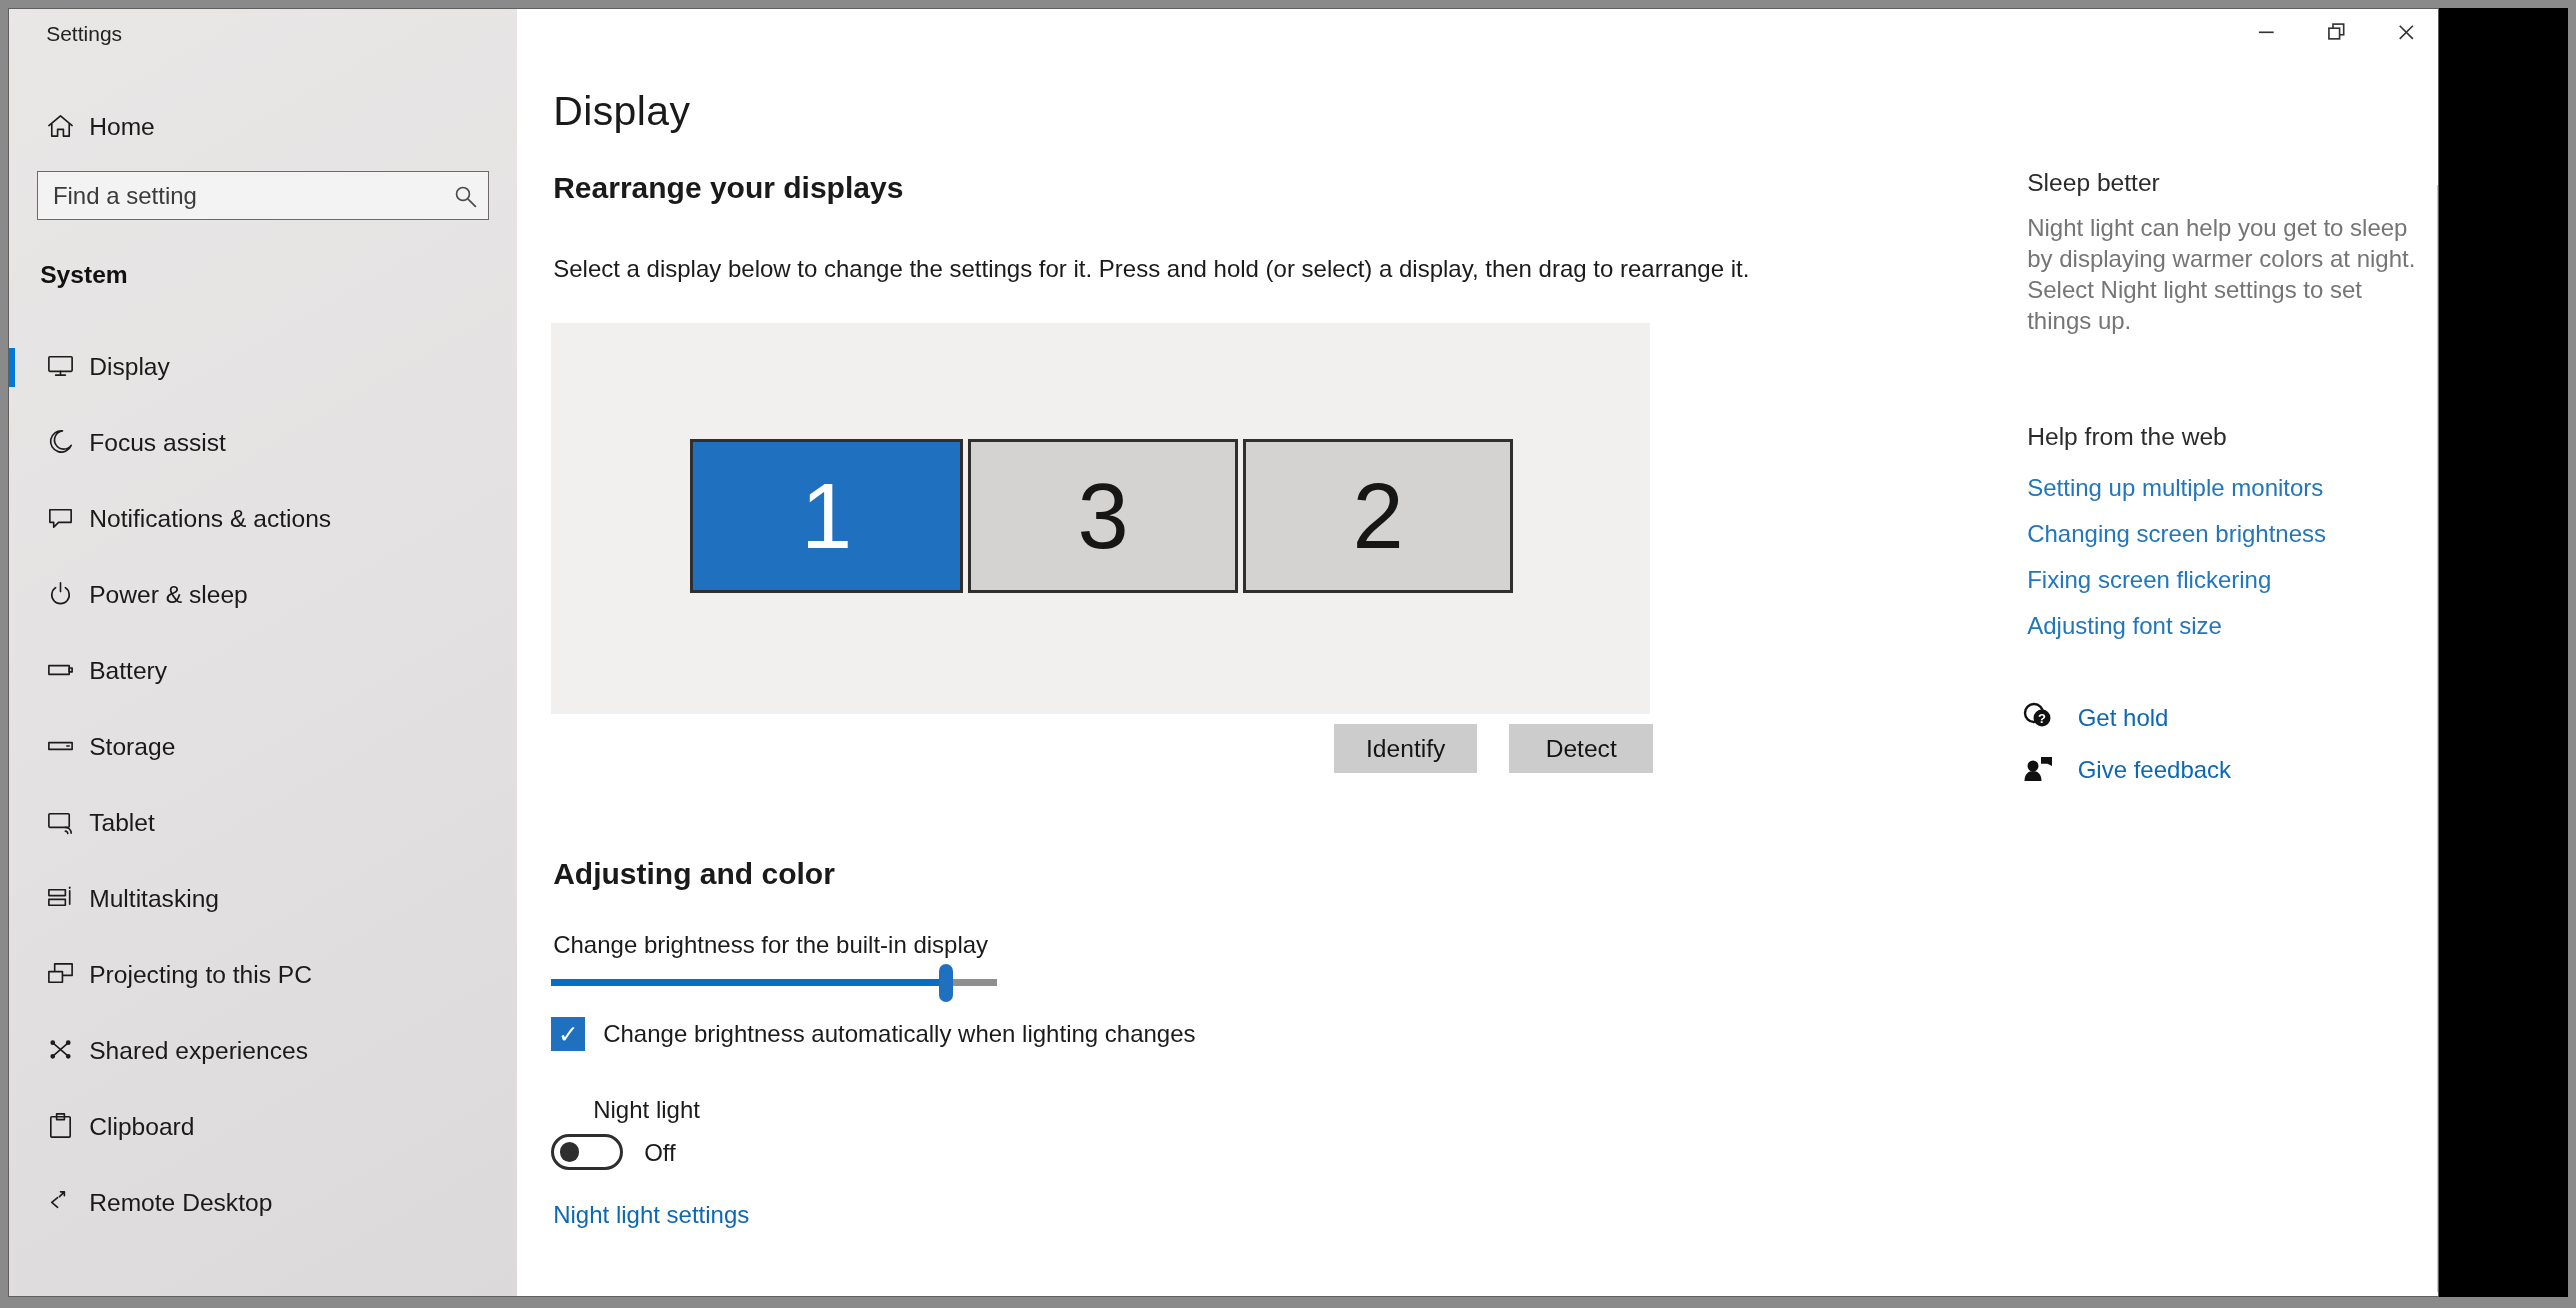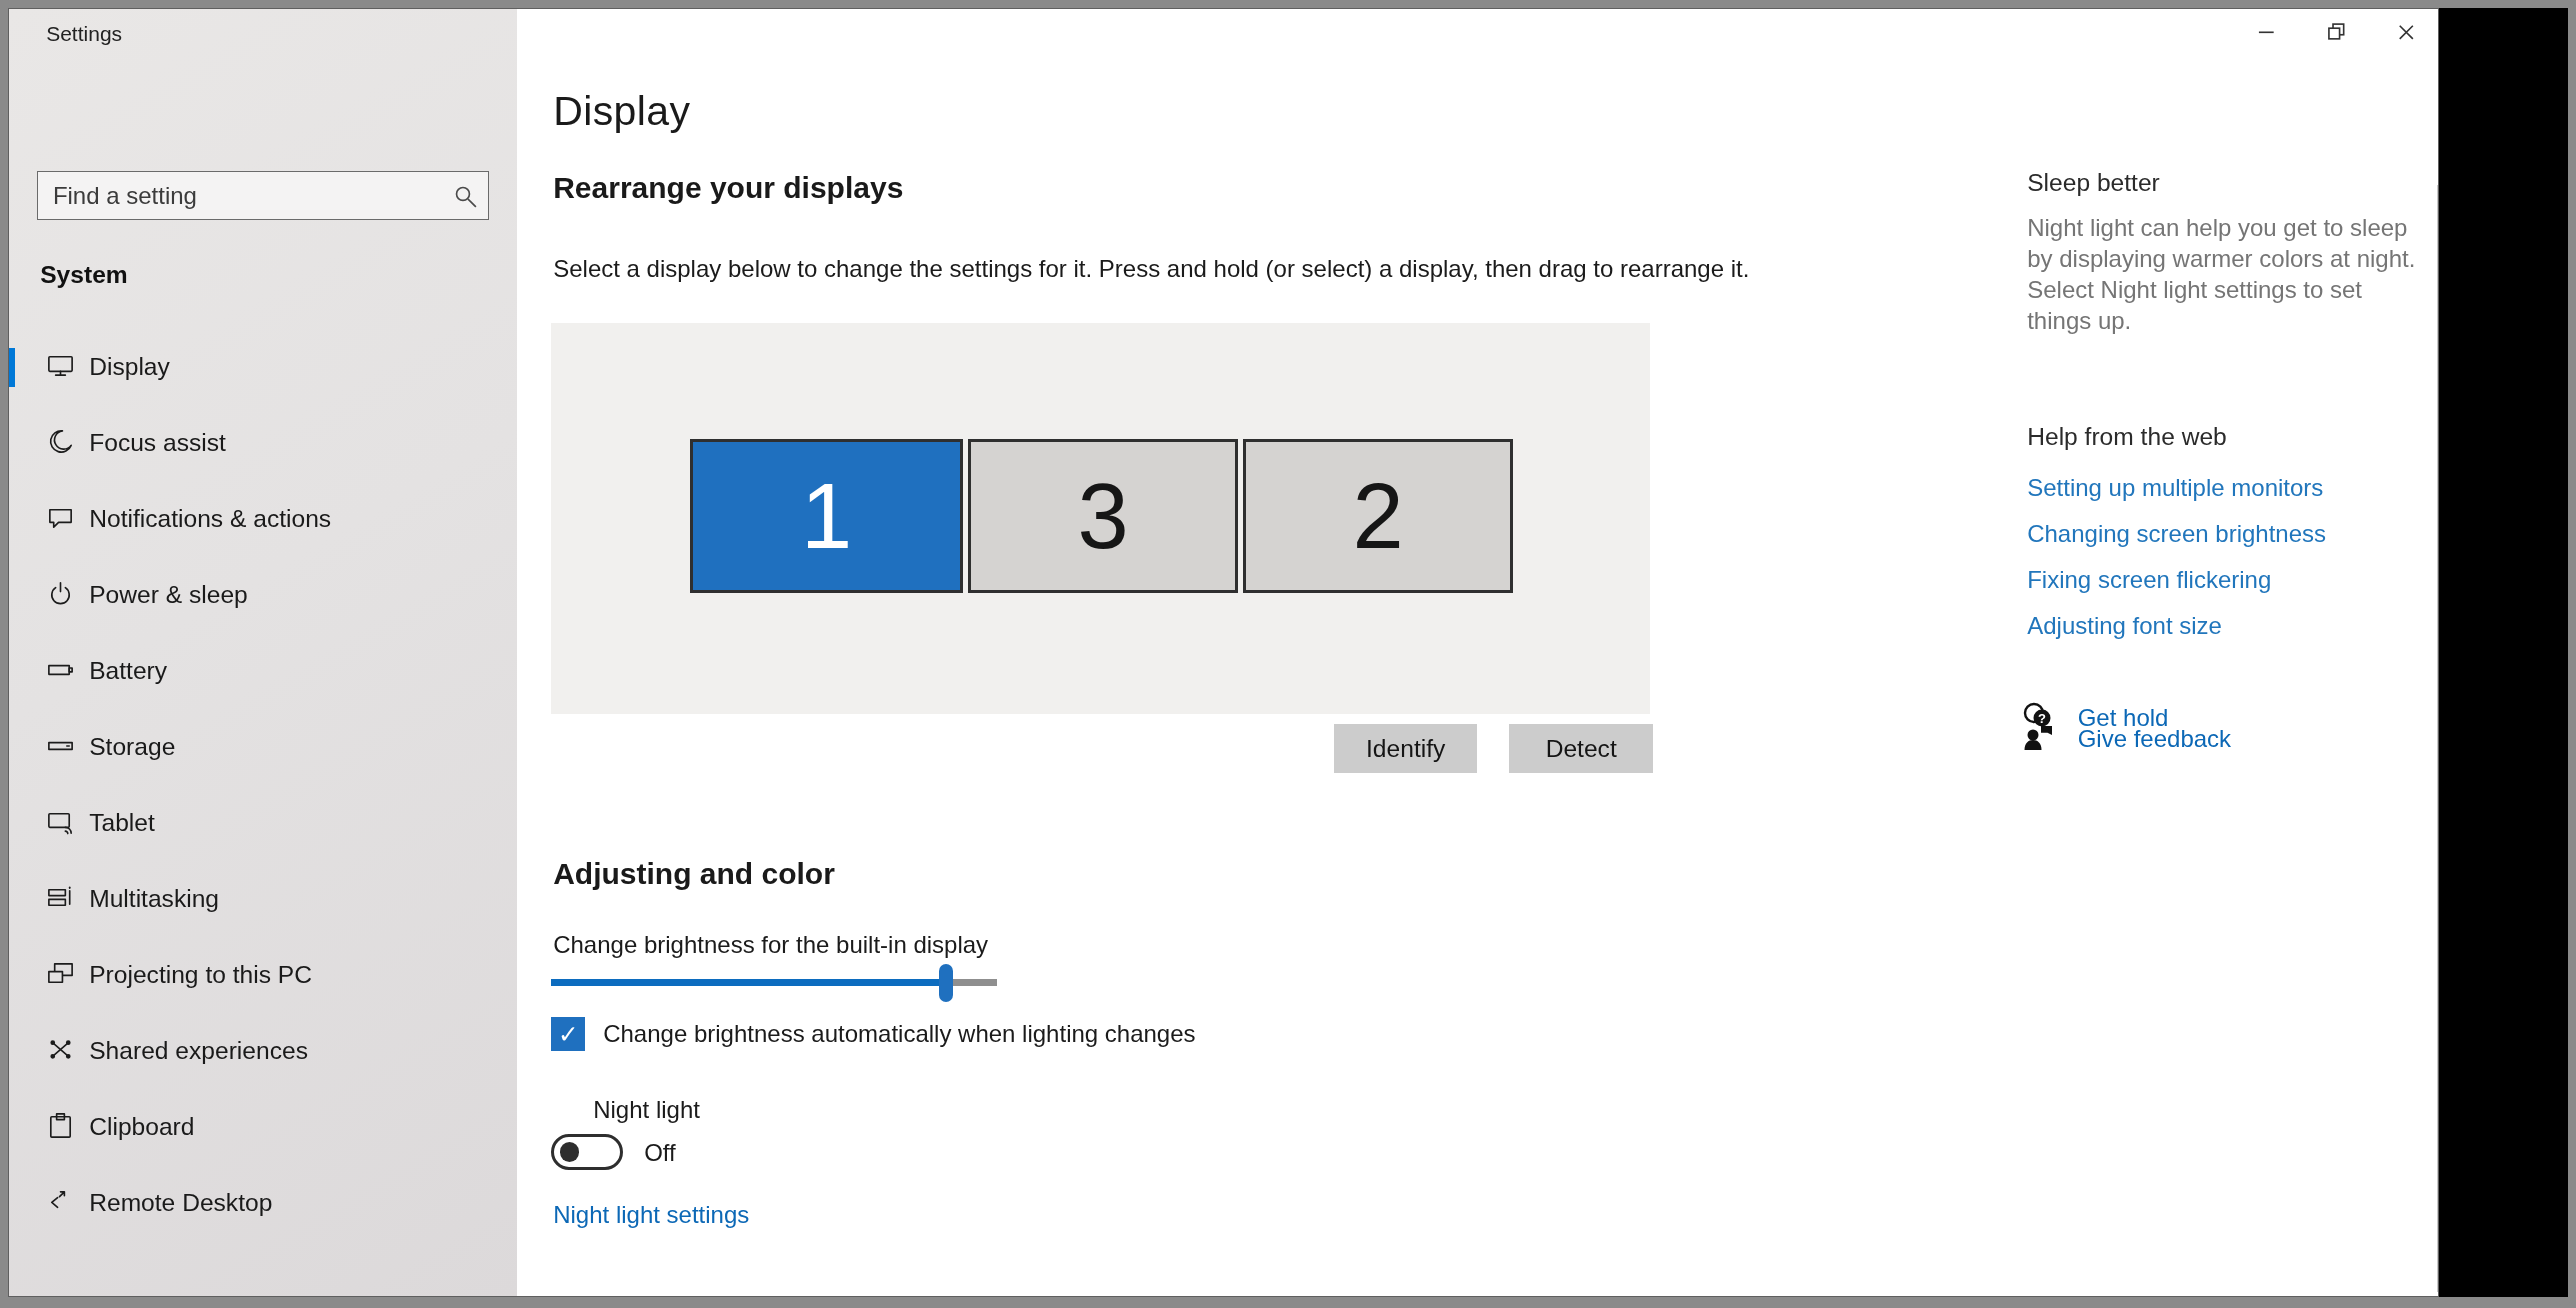--- a/index.html
+++ b/index.html
@@ -71,36 +71,44 @@
 
   
   .rightcol{position:absolute;left:1510px;top:0;width:399px;}
   .sleep-head{position:absolute;left:0;top:160px;font-size:24.6px;color:#2b2b2b;}
   .sleep-body{position:absolute;left:0;top:203px;width:395px;font-size:24px;line-height:31px;color:#757575;}
   .help-head{position:absolute;left:0;top:414px;font-size:24.6px;color:#2b2b2b;}
   .help-links{position:absolute;left:0;top:465px;display:flex;flex-direction:column;gap:18px;}
   .help-link{font-size:24px;color:#2176bc;cursor:pointer;white-space:nowrap;}
   .support-row{position:absolute;left:-6.5px;display:flex;align-items:center;gap:21px;cursor:pointer;}
   .gethelp-row{top:691px;}
-  .feedback-row{top:712px;align-items:center;}
+  .feedback-row{top:743px;align-items:center;}
   .fill-ic svg{display:block;}
   .support-label{font-size:24px;color:#0c68b6;}
 
   .scrollbar{position:absolute;right:0;top:176px;width:4.1px;height:1107px;background:#c8c8c8;}
 </style>
 </head>
 <body>
 
 <div class="screen">
   <div class="desktop">
     <div class="window">
 
       <div class="sidebar">
         <div class="app-title">Settings</div>
 
+        <div class="home-item">
+          <span class="nav-ic">
+            <svg width="31" height="31" viewBox="0 0 32 32">
+                <path d="M4 15 L16 5 L28 15 M7 13 V26 H13 V19 H19 V26 H25 V13"></path>
+              </svg>
+          </span>
+          <span class="nav-label">Home</span>
+        </div>
 
         <div class="search-box">
           <input type="text" placeholder="Find a setting" style="">
           <span class="search-ic">
             <svg width="29.5" height="29.5" viewBox="0 0 32 32" fill="none" stroke="#4a4a4a" stroke-width="1.8">
                 <circle cx="13" cy="13" r="7"></circle>
                 <path d="M18.5 18.5 L27 27"></path>
               </svg>
           </span>
         </div>

